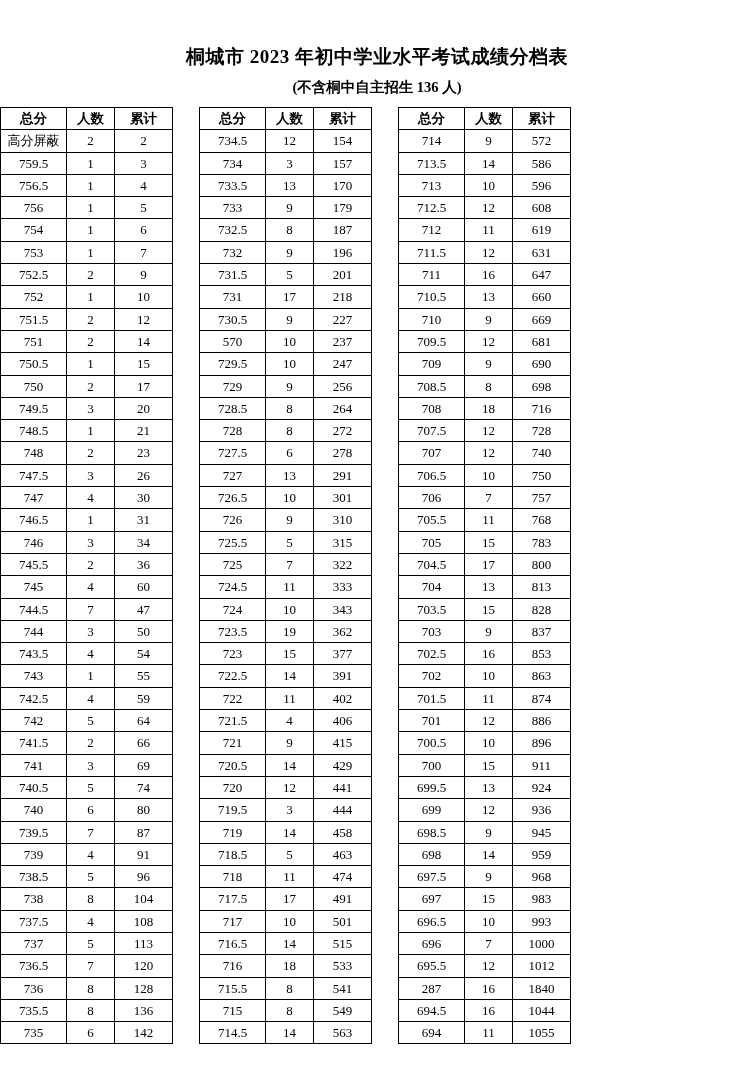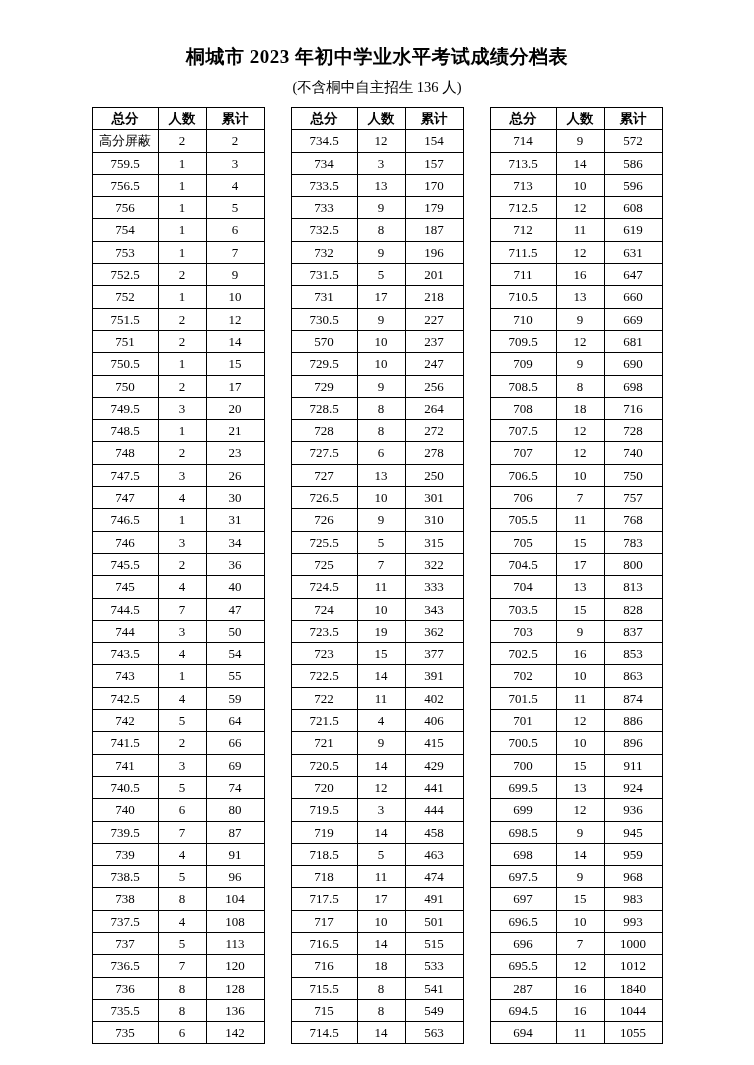--- a/index.html
+++ b/index.html
@@ -24,26 +24,25 @@
   .doc-title {
     text-align: center;
     font-size: 19px;
     font-weight: bold;
     letter-spacing: 0.5px;
     margin: 0 0 8px 0;
   }
   .doc-subtitle {
     text-align: center;
     font-size: 14.5px;
-    font-weight: normal;
+    font-weight: bold;
     margin: 0 0 10px 0;
   }
   .tables-row {
     display: flex;
-    justify-content: center;
     align-items: flex-start;
     gap: 26px;
   }
   table.score-table {
     border-collapse: collapse;
     table-layout: fixed;
     width: 172px;
   }
   table.score-table td,
   table.score-table th {
@@ -187,21 +186,21 @@
             <td>34</td>
           </tr>
           <tr>
             <td>745.5</td>
             <td>2</td>
             <td>36</td>
           </tr>
           <tr>
             <td>745</td>
             <td>4</td>
-            <td>40</td>
+            <td>60</td>
           </tr>
           <tr>
             <td>744.5</td>
             <td>7</td>
             <td>47</td>
           </tr>
           <tr>
             <td>744</td>
             <td>3</td>
             <td>50</td>
@@ -384,21 +383,21 @@
             <td>272</td>
           </tr>
           <tr>
             <td>727.5</td>
             <td>6</td>
             <td>278</td>
           </tr>
           <tr>
             <td>727</td>
             <td>13</td>
-            <td>250</td>
+            <td>291</td>
           </tr>
           <tr>
             <td>726.5</td>
             <td>10</td>
             <td>301</td>
           </tr>
           <tr>
             <td>726</td>
             <td>9</td>
             <td>310</td>

